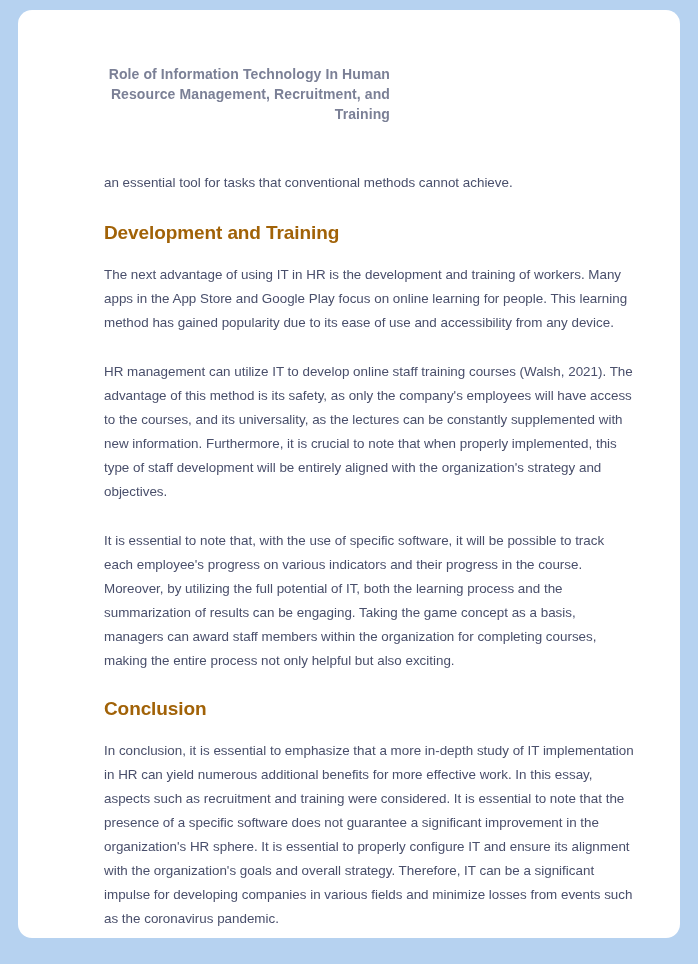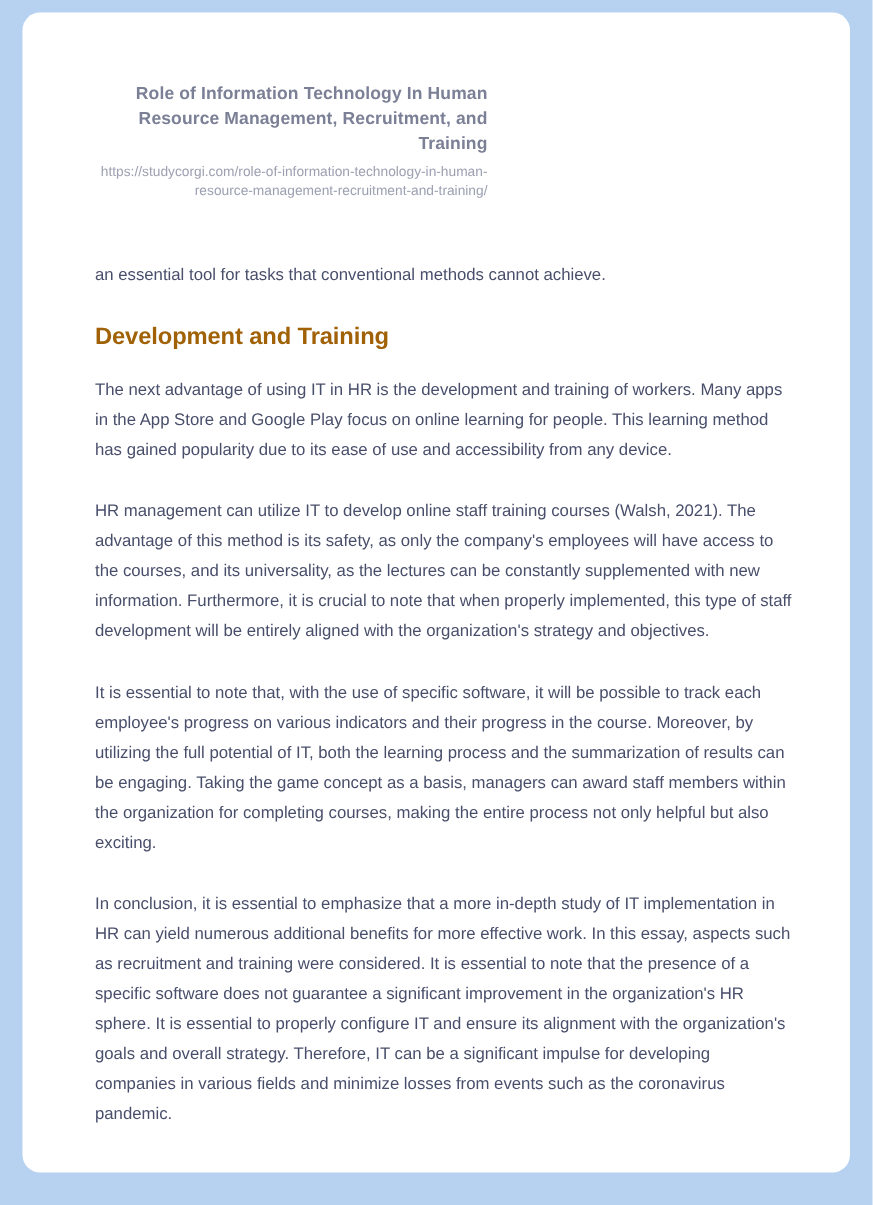--- a/index.html
+++ b/index.html
@@ -75,21 +75,21 @@
   .header-url {
     font-size: 11px;
     color: #9ca0b1;
     line-height: 1.42;
     margin-top: 6px;
     word-break: break-word;
   }
 
   
   .doc-body {
-    padding: 0 45px 0 58px;
+    padding: 0 45px 0 86px;
     margin-top: 46px;
   }
   .doc-body p {
     font-size: 13.4px;
     line-height: 24px;
     color: #494f6b;
     margin: 0 0 25px 0;
   }
   .doc-body p.lead {
     margin-bottom: 27px;
@@ -108,31 +108,31 @@
 </head>
 <body>
 
 <div class="page-card">
 
   <div class="doc-header">
 
 
     <div class="header-meta">
       <div class="header-title">Role of Information Technology In Human Resource Management, Recruitment, and Training</div>
-      <div class="header-url">https://studycorgi.com/role-of-information-technology-in-human-resource-management-recruitment-and-training/</div>
     </div>
 
   </div>
 
   <div class="doc-body">
 
     <p class="lead">an essential tool for tasks that conventional methods cannot achieve.</p>
 
     <h2>Development and Training</h2>
     <p>The next advantage of using IT in HR is the development and training of workers. Many apps in the App Store and Google Play focus on online learning for people. This learning method has gained popularity due to its ease of use and accessibility from any device.</p>
     <p>HR management can utilize IT to develop online staff training courses (Walsh, 2021). The advantage of this method is its safety, as only the company's employees will have access to the courses, and its universality, as the lectures can be constantly supplemented with new information. Furthermore, it is crucial to note that when properly implemented, this type of staff development will be entirely aligned with the organization's strategy and objectives.</p>
     <p>It is essential to note that, with the use of specific software, it will be possible to track each employee's progress on various indicators and their progress in the course. Moreover, by utilizing the full potential of IT, both the learning process and the summarization of results can be engaging. Taking the game concept as a basis, managers can award staff members within the organization for completing courses, making the entire process not only helpful but also exciting.</p>
 
+    <h2 class="tight-top">Conclusion</h2>
     <p>In conclusion, it is essential to emphasize that a more in-depth study of IT implementation in HR can yield numerous additional benefits for more effective work. In this essay, aspects such as recruitment and training were considered. It is essential to note that the presence of a specific software does not guarantee a significant improvement in the organization's HR sphere. It is essential to properly configure IT and ensure its alignment with the organization's goals and overall strategy. Therefore, IT can be a significant impulse for developing companies in various fields and minimize losses from events such as the coronavirus pandemic.</p>
 
   </div>
 
 </div>
 
 </body></html>

